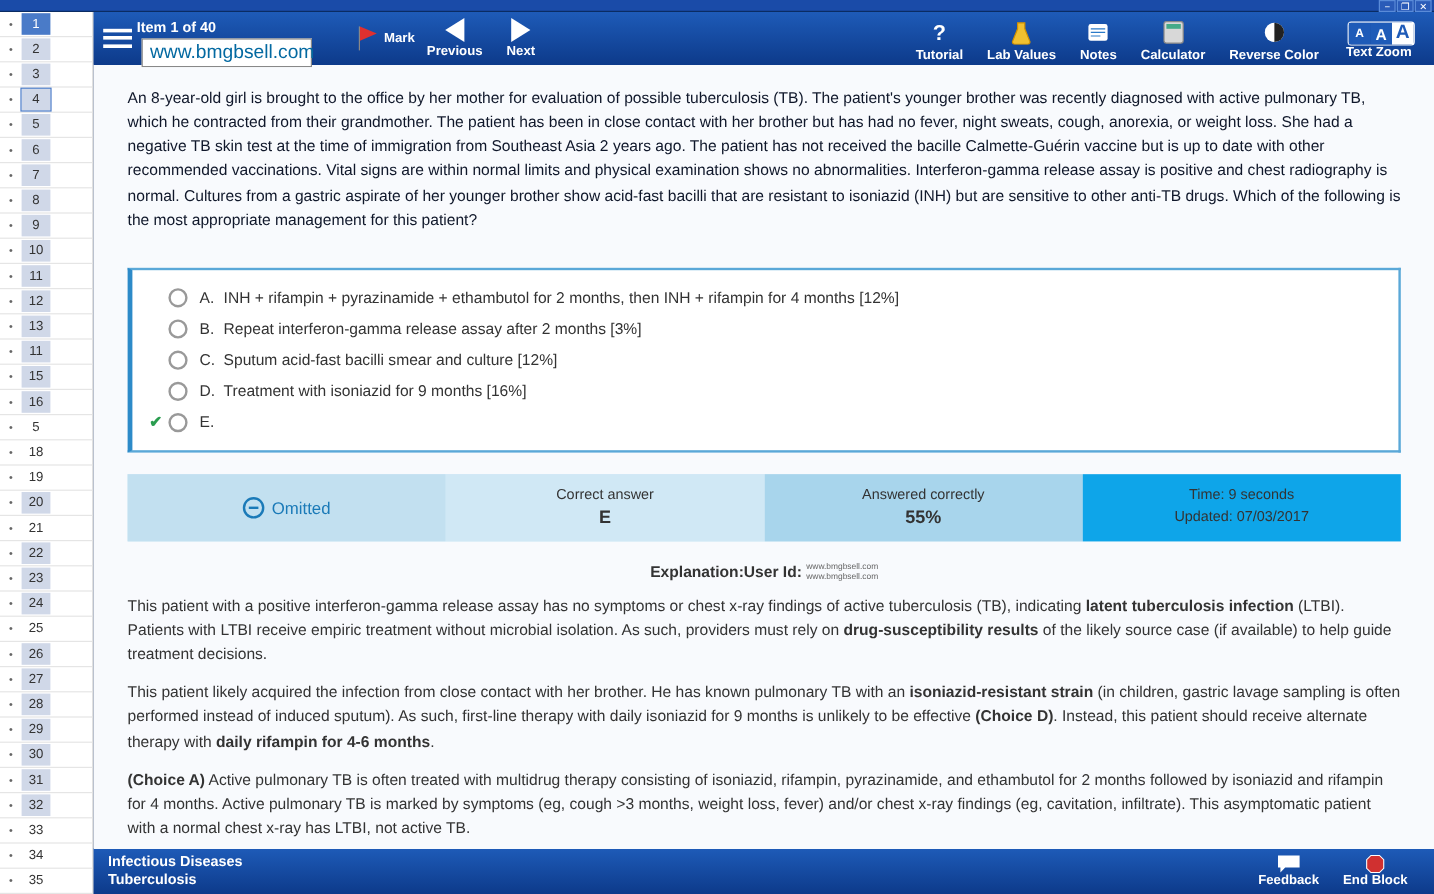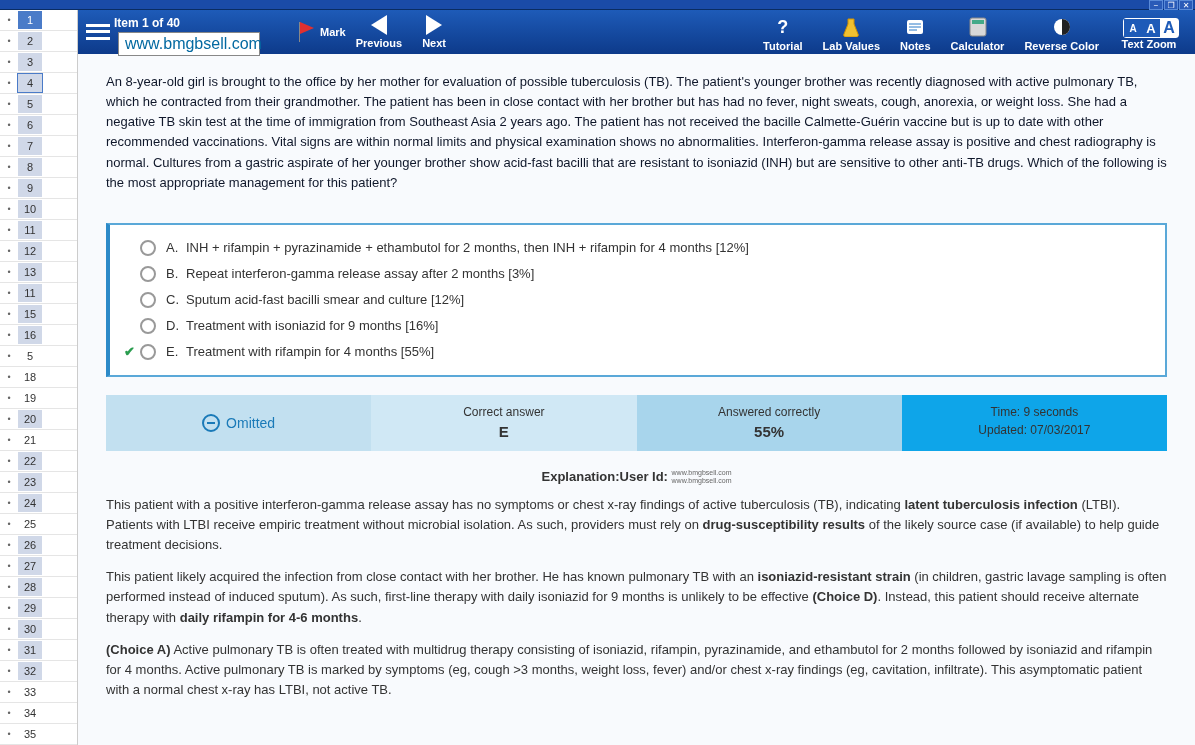--- a/index.html
+++ b/index.html
@@ -318,21 +318,20 @@
           <div class="ans-row">
             <span class="check">✔</span>
             <span class="radio"></span>
             <span class="letter">D.</span>
             <span class="atext">Treatment with isoniazid for 9 months [16%]</span>
           </div>
           <div class="ans-row correct">
             <span class="check">✔</span>
             <span class="radio"></span>
             <span class="letter">E.</span>
-            <span class="atext">Treatment with rifampin for 4 months [55%]</span>
           </div>
         </div>
 
       <div class="stats">
         <div class="stat s1">
           <div style="display:flex;align-items:center;justify-content:center;height:100%">
             <span class="omit-ico"></span>
             <span style="color:#1a7ab8;font-size:14px">Omitted</span>
           </div>
         </div>
@@ -357,14 +356,32 @@
       </div>
 
       <div class="expl">
         <p><span>This patient with a positive interferon-gamma release assay has no symptoms or chest x-ray findings of active tuberculosis (TB), indicating </span><b>latent tuberculosis infection</b><span> (LTBI). Patients with LTBI receive empiric treatment without microbial isolation. As such, providers must rely on </span><b>drug-susceptibility results</b><span> of the likely source case (if available) to help guide treatment decisions.</span></p>
         <p><span>This patient likely acquired the infection from close contact with her brother. He has known pulmonary TB with an </span><b>isoniazid-resistant strain</b><span> (in children, gastric lavage sampling is often performed instead of induced sputum). As such, first-line therapy with daily isoniazid for 9 months is unlikely to be effective </span><b>(Choice D)</b><span>. Instead, this patient should receive alternate therapy with </span><b>daily rifampin for 4-6 months</b><span>.</span></p>
         <p><b>(Choice A)</b><span>  Active pulmonary TB is often treated with multidrug therapy consisting of isoniazid, rifampin, pyrazinamide, and ethambutol for 2 months followed by isoniazid and rifampin for 4 months. Active pulmonary TB is marked by symptoms (eg, cough &gt;3 months, weight loss, fever) and/or chest x-ray findings (eg, cavitation, infiltrate). This asymptomatic patient with a normal chest x-ray has LTBI, not active TB.</span></p>
 
       </div>
     </div>
 
+    <div class="footer">
+      <div class="foot-left">
+        <div>Infectious Diseases</div>
+        <div>Tuberculosis</div>
+      </div>
+      <div class="fbtn">
+        <svg class="ficon" viewBox="0 0 22 16">
+            <path d="M2 1h18v10H8l-4 4v-4H2z" fill="#fff"></path>
+          </svg>
+        <span>Feedback</span>
+      </div>
+      <div class="fbtn">
+        <svg class="ficon" viewBox="0 0 18 18">
+            <polygon points="5,1 13,1 17,5 17,13 13,17 5,17 1,13 1,5" fill="#d03030" stroke="#fff"></polygon>
+          </svg>
+        <span>End Block</span>
+      </div>
+    </div>
   </div>
 </div>
 
 </body></html>

